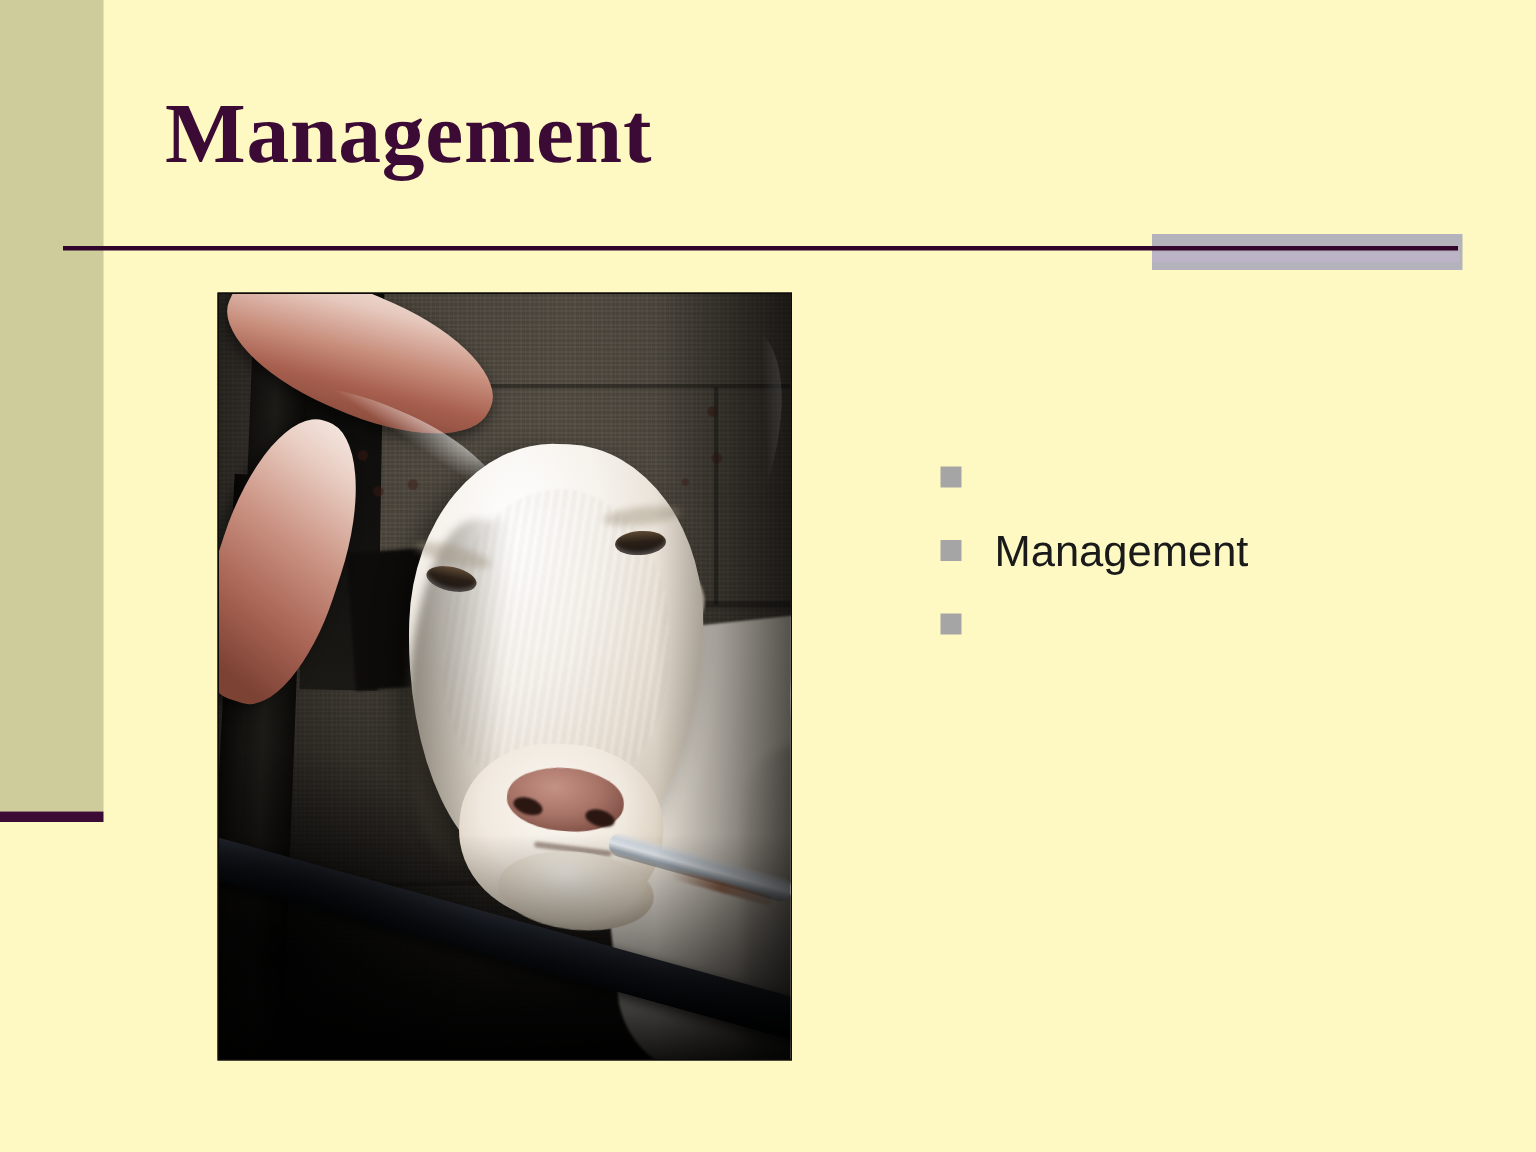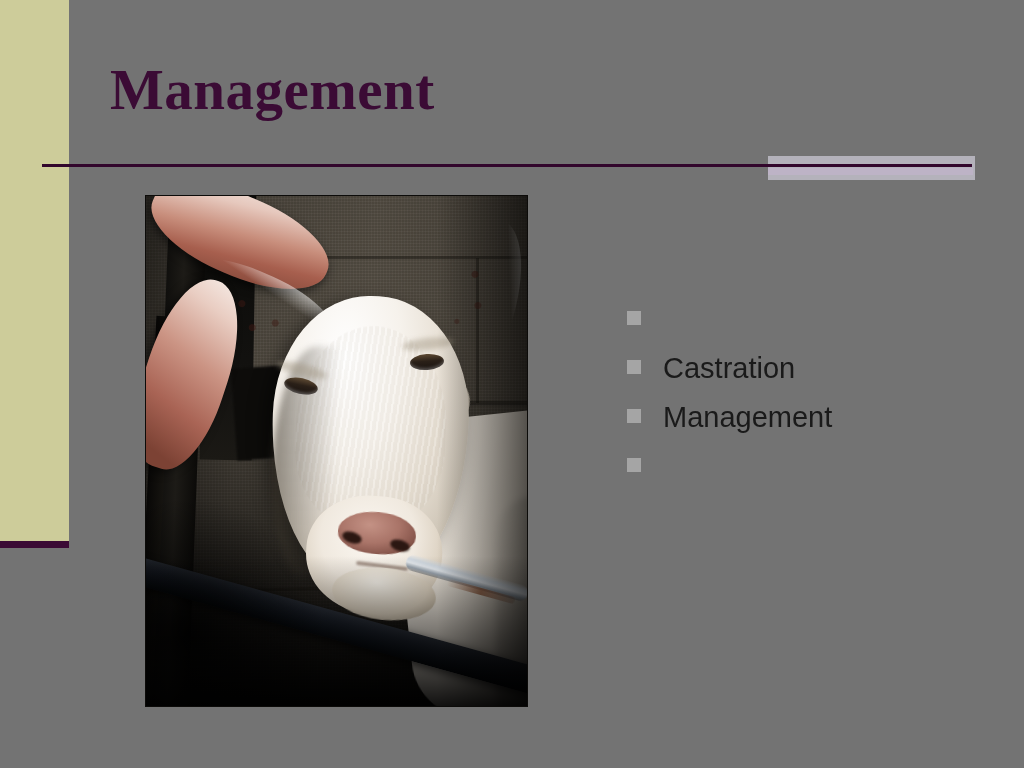--- a/index.html
+++ b/index.html
@@ -10,21 +10,21 @@
   }
   body {
     font-family: "Liberation Sans", sans-serif;
   }
 
   #slide {
     position: relative;
     width: 1024px;
     height: 768px;
     overflow: hidden;
-    background: #737373;
+    background: #fef9c3;
   }
 
   
   .side-band {
     position: absolute;
     left: 0;
     top: 0;
     width: 69px;
     height: 541px;
     background: #CDCC9A;
@@ -550,24 +550,20 @@
       <div class="shadow-bottom"></div>
     </div>
   </div>
 
   <div class="bullets">
     <div class="bullet-row">
       <span class="bullet-marker"></span>
     </div>
     <div class="bullet-row">
       <span class="bullet-marker"></span>
-      <span class="bullet-text">Castration</span>
-    </div>
-    <div class="bullet-row">
-      <span class="bullet-marker"></span>
       <span class="bullet-text">Management</span>
     </div>
     <div class="bullet-row">
       <span class="bullet-marker"></span>
     </div>
   </div>
 
 </div>
 
 </body></html>

